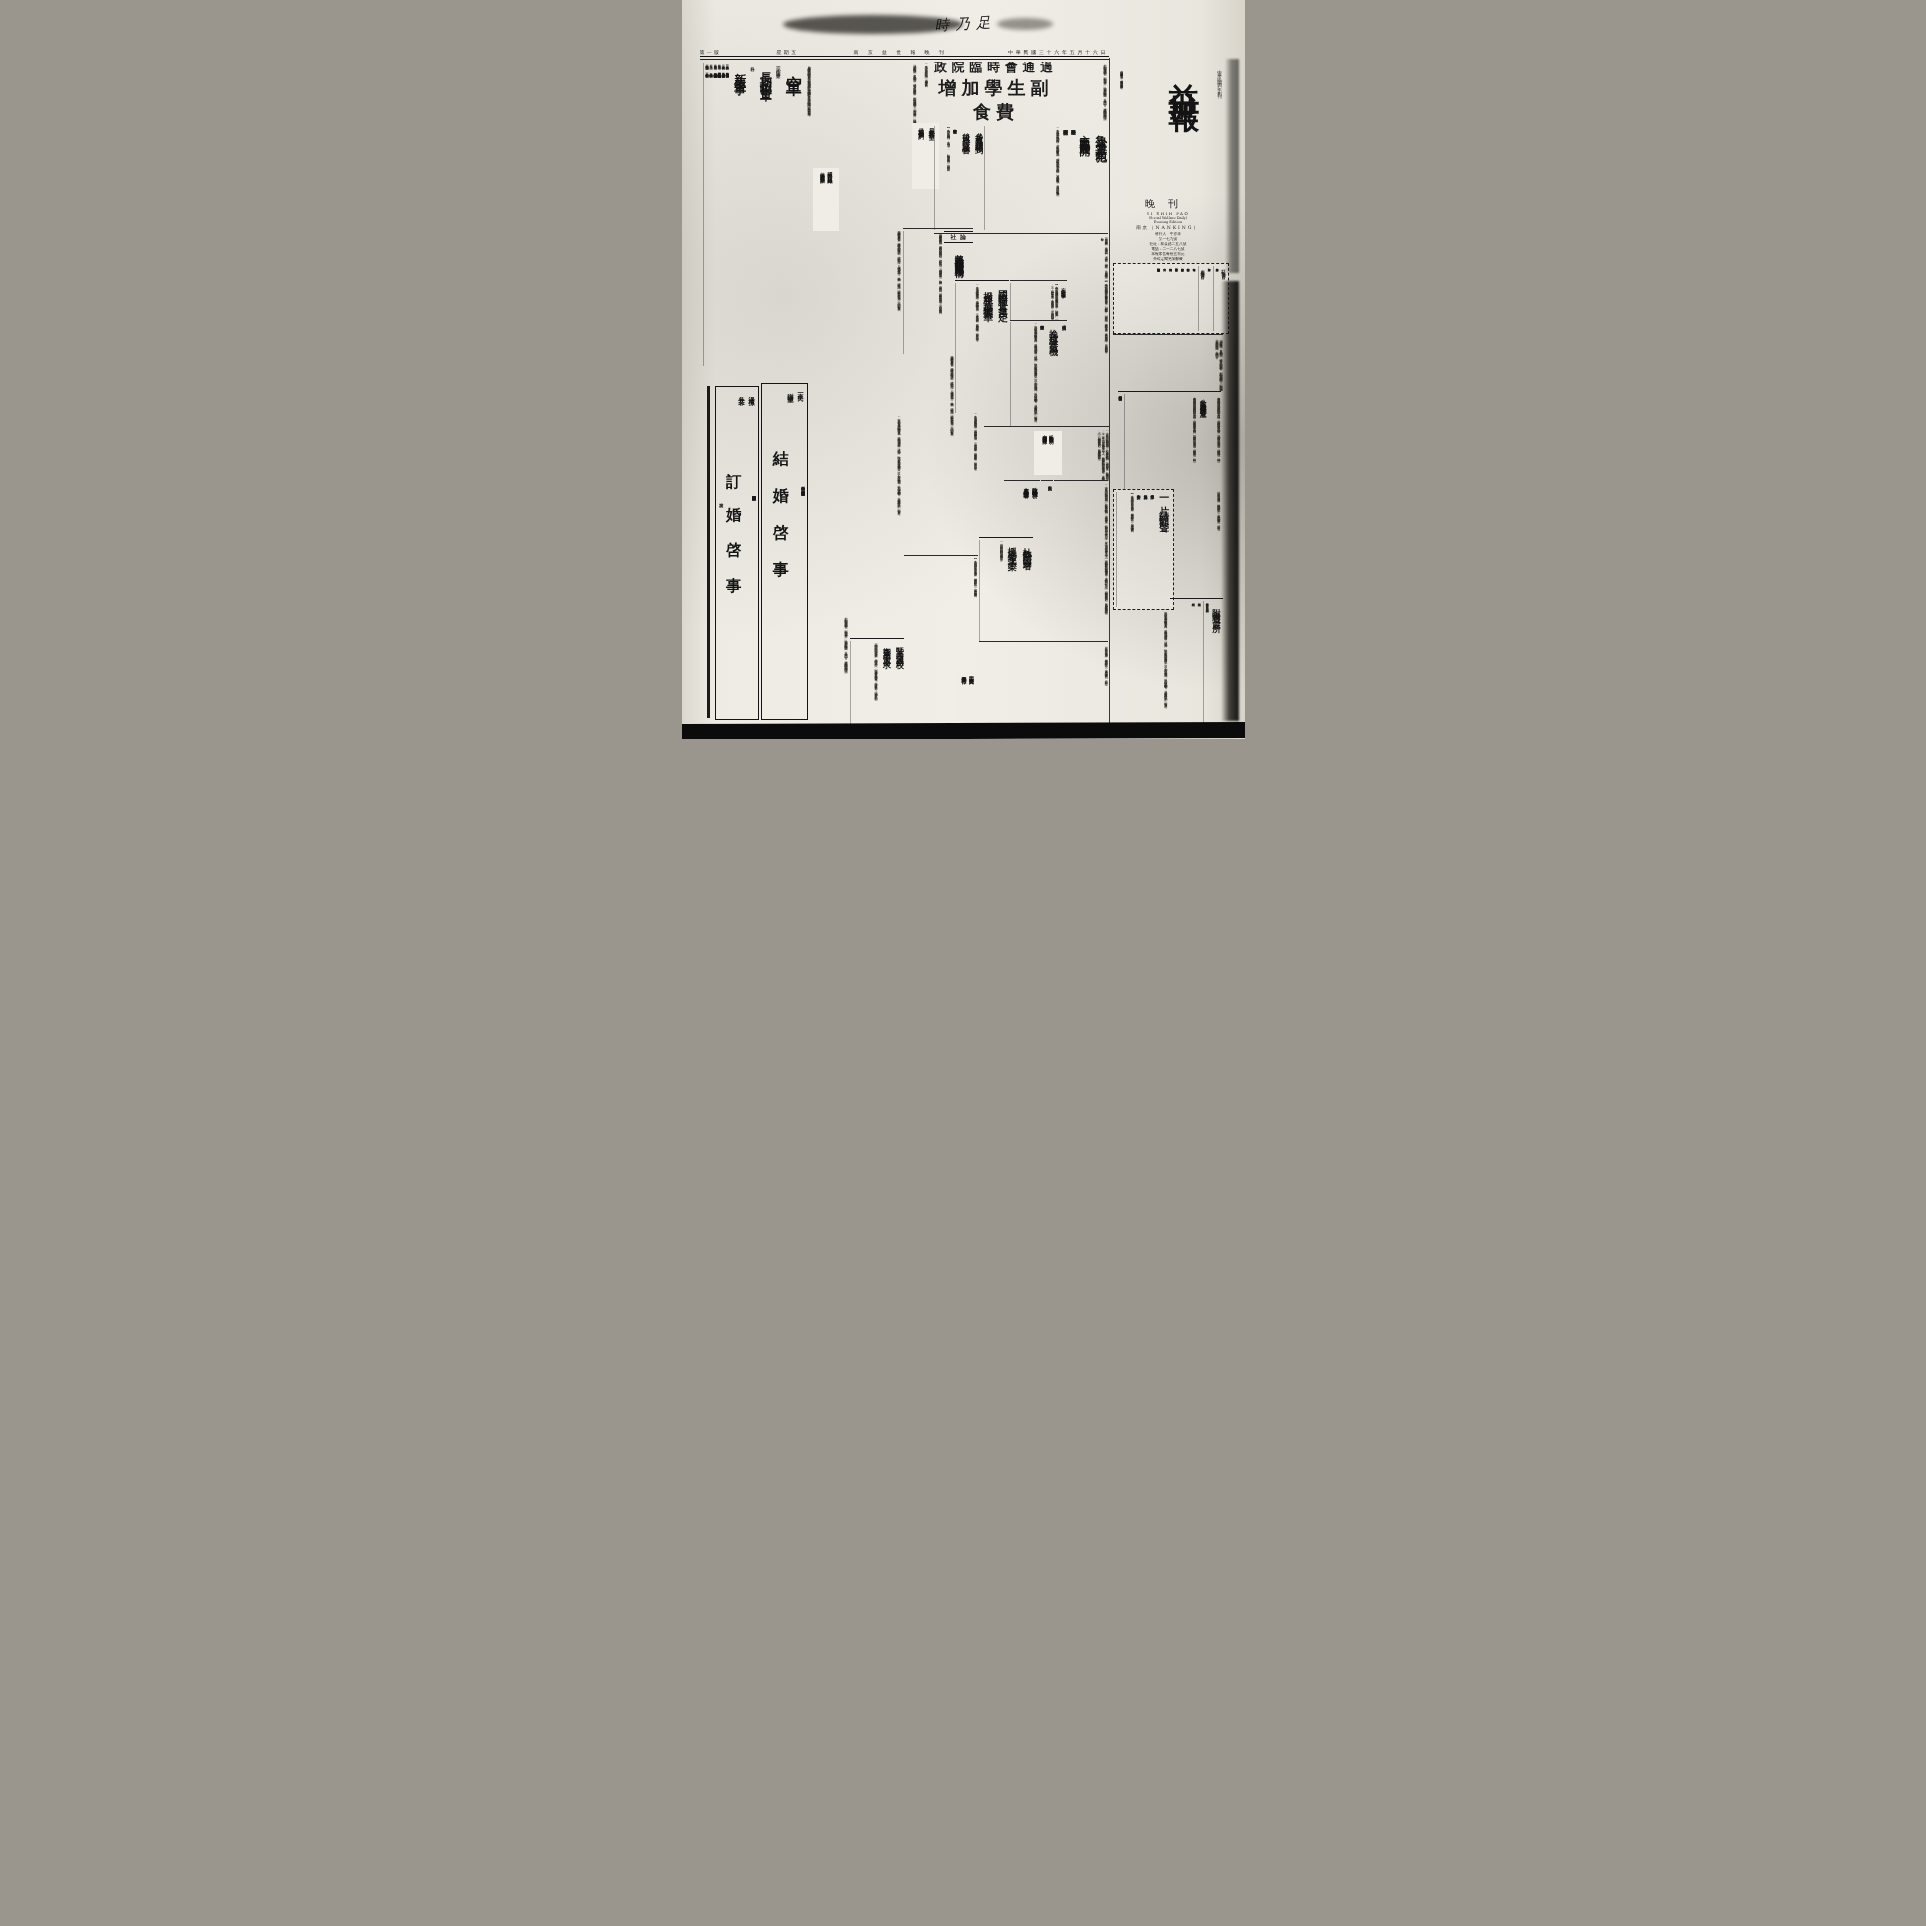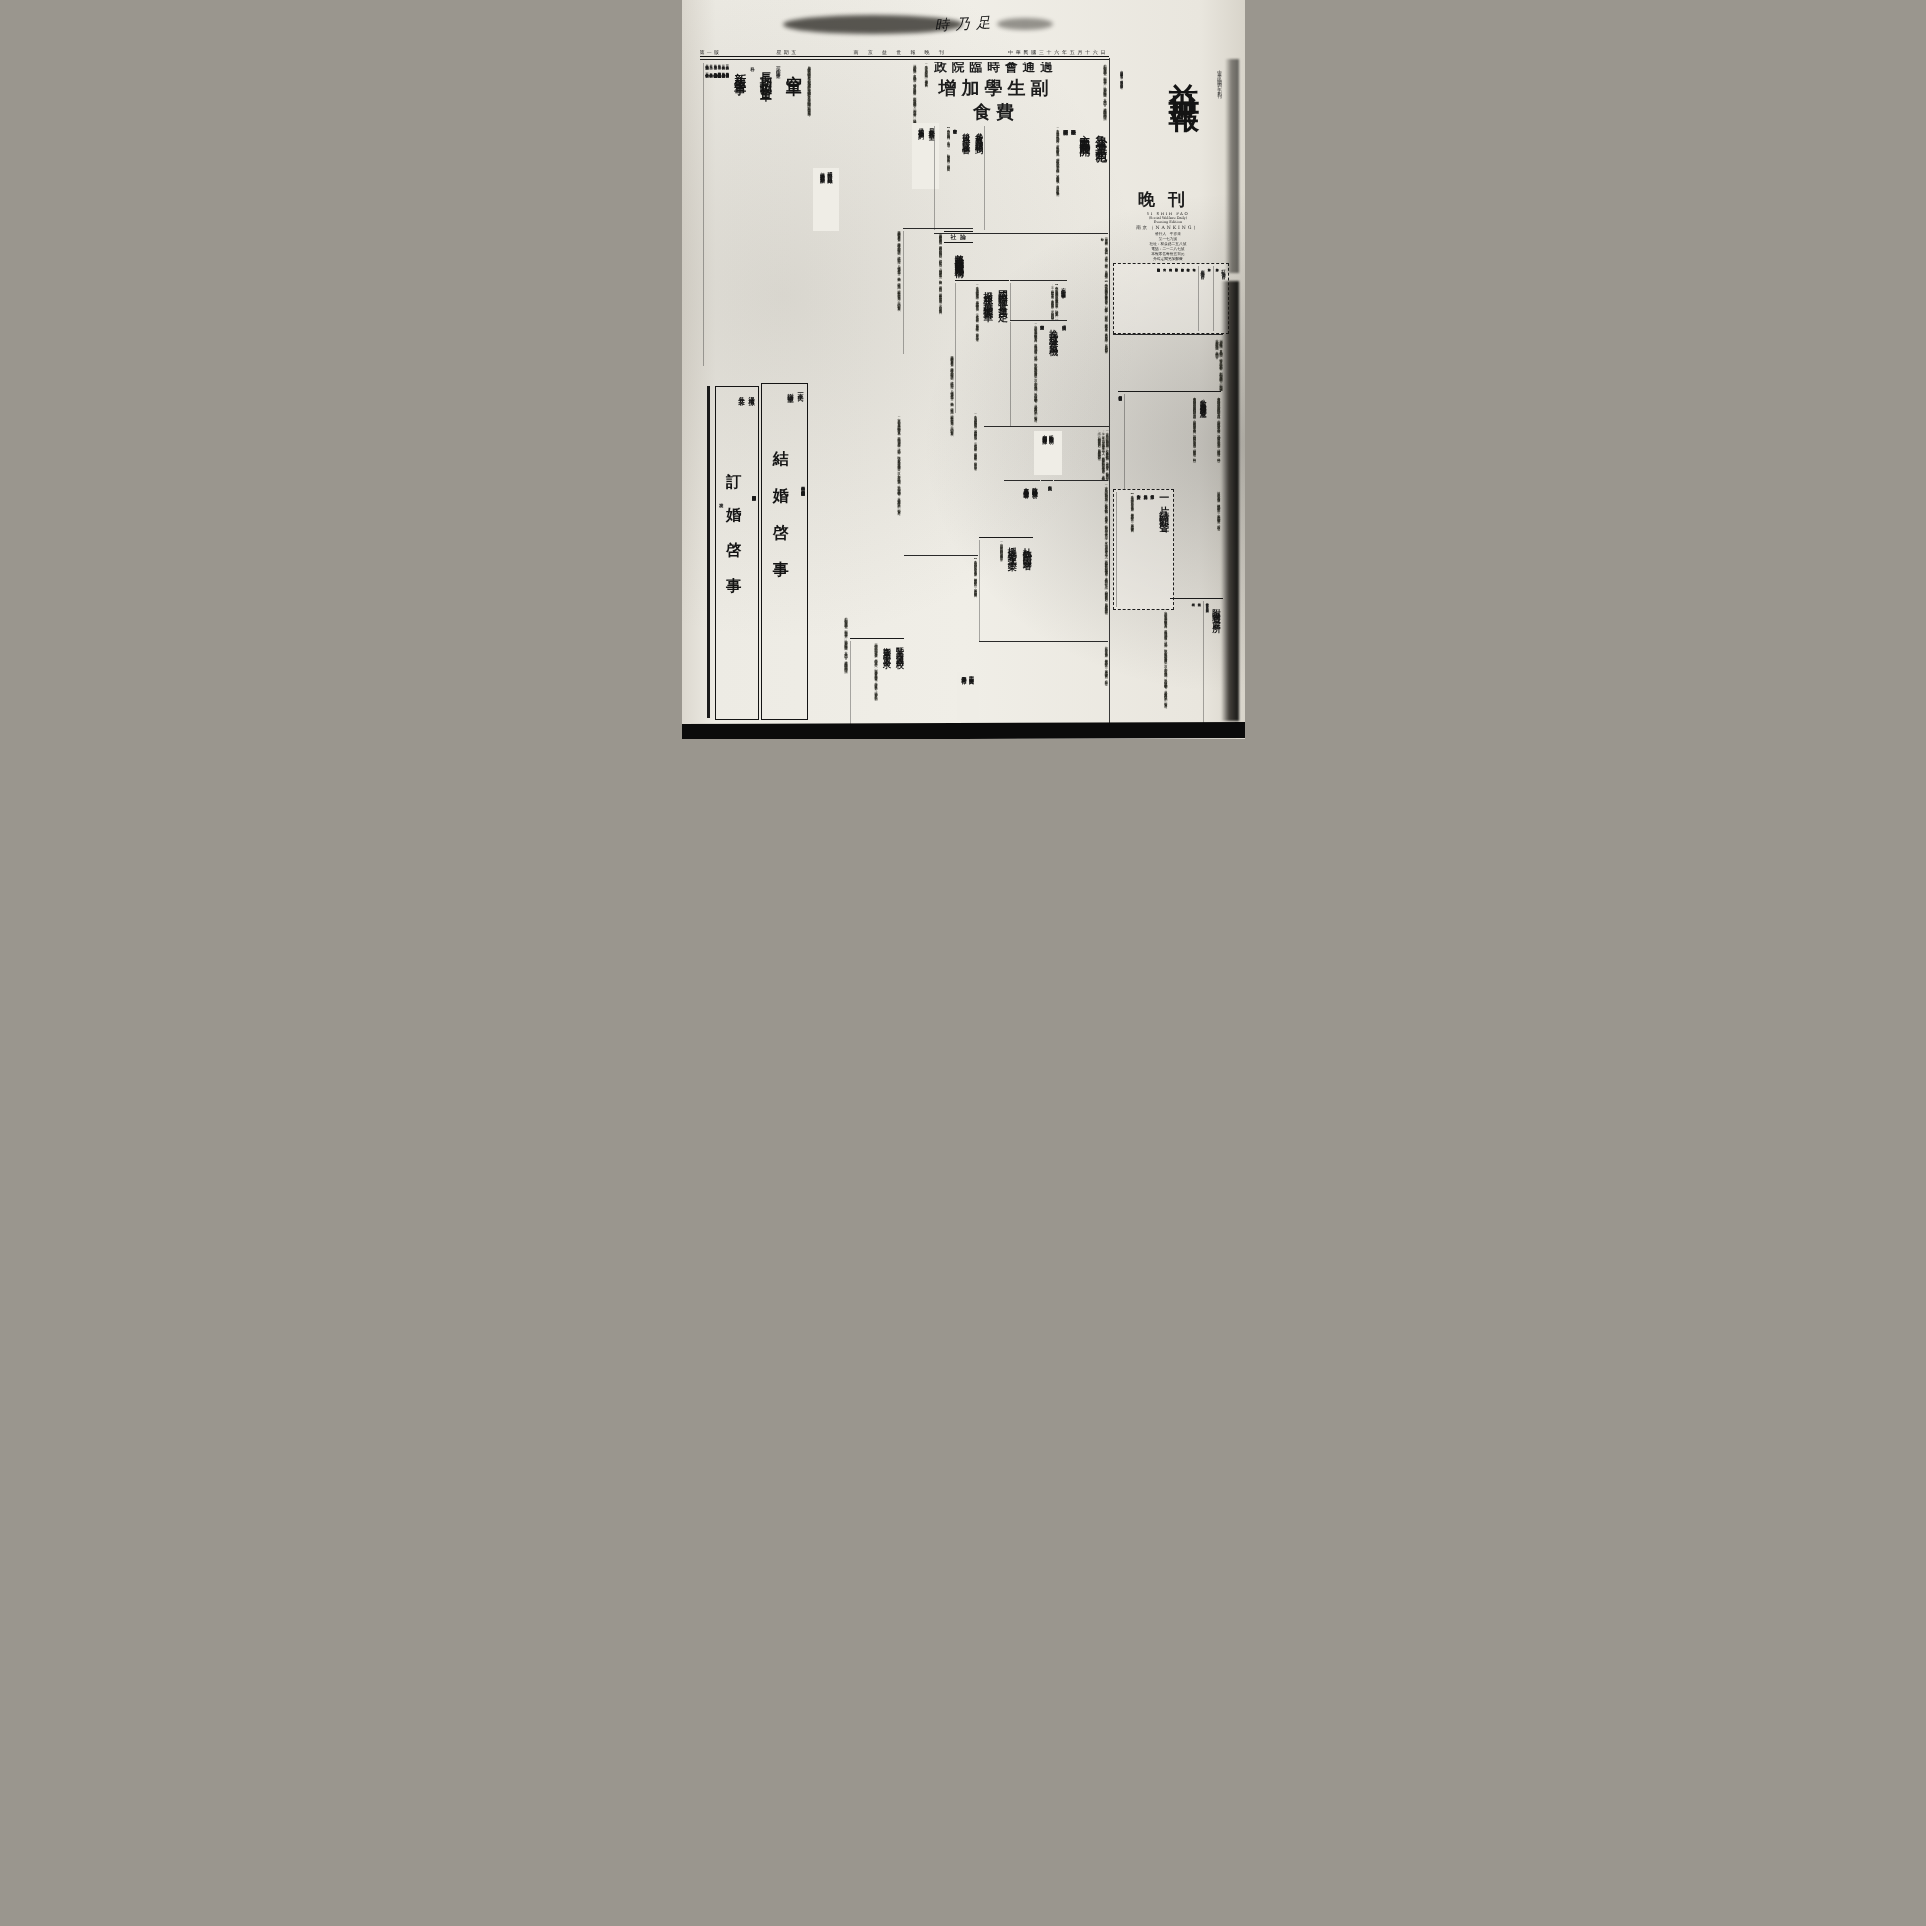--- a/index.html
+++ b/index.html
@@ -44,21 +44,21 @@
   </div>
   <div class="blk" style="left:3.2%;top:7.55%;width:72.8%;height:2.7px;border-top:1.5px solid #121212;border-bottom:0.4px solid #222;"></div>
 
   <div class="thinline" style="left:75.95%;top:7.9%;width:0.8px;height:89.9%;opacity:.85;"></div>
 
   <div class="blk" style="left:76.6%;top:7.9%;width:19.6%;height:27.4%;">
     <div class="v" style="position:absolute;left:0;top:5%;height:64%;width:10px;font-size:2.9px;line-height:1.3;letter-spacing:0.4px;">內政部登記證京警國字第四十五號　經中華郵政登記認為第一類新聞紙類</div>
     <div class="hv" style="position:absolute;right:16%;top:0;height:63%;font-size:31px;letter-spacing:9.2px;">益世報</div>
     <div class="v" style="position:absolute;right:1%;top:4%;height:58%;font-size:4.6px;letter-spacing:3.5px;">中華民國四年創刊</div>
     <div style="position:absolute;left:0;bottom:0;width:100%;text-align:center;">
-      <div style="font-size:17px;font-weight:700;letter-spacing:13px;font-family:'DejaVu Sans','Liberation Sans',sans-serif;">晚刊</div>
+      <div style="font-size:10px;font-weight:400;letter-spacing:13px;font-family:'DejaVu Sans','Liberation Sans',sans-serif;">晚刊</div>
       <div style="font-size:3.9px;letter-spacing:1.5px;">YI SHIH PAO</div>
       <div style="font-size:3.5px;">(Social Welfare Daily)</div>
       <div style="font-size:3.5px;">Evening Edition</div>
       <div style="font-size:4.6px;letter-spacing:1.9px;margin-top:0.8px;">南京（NANKING）</div>
       <div style="font-size:3.7px;margin-top:0.8px;">發行人　牛亦未</div>
       <div style="font-size:3.7px;">第一七九號</div>
       <div style="font-size:3.7px;">社址：林森路二五八號</div>
       <div style="font-size:3.7px;">電話：二一二八七號</div>
       <div style="font-size:3.7px;">本報零售每份五百元</div>
       <div style="font-size:3.7px;">外埠定閱另加郵費</div>

